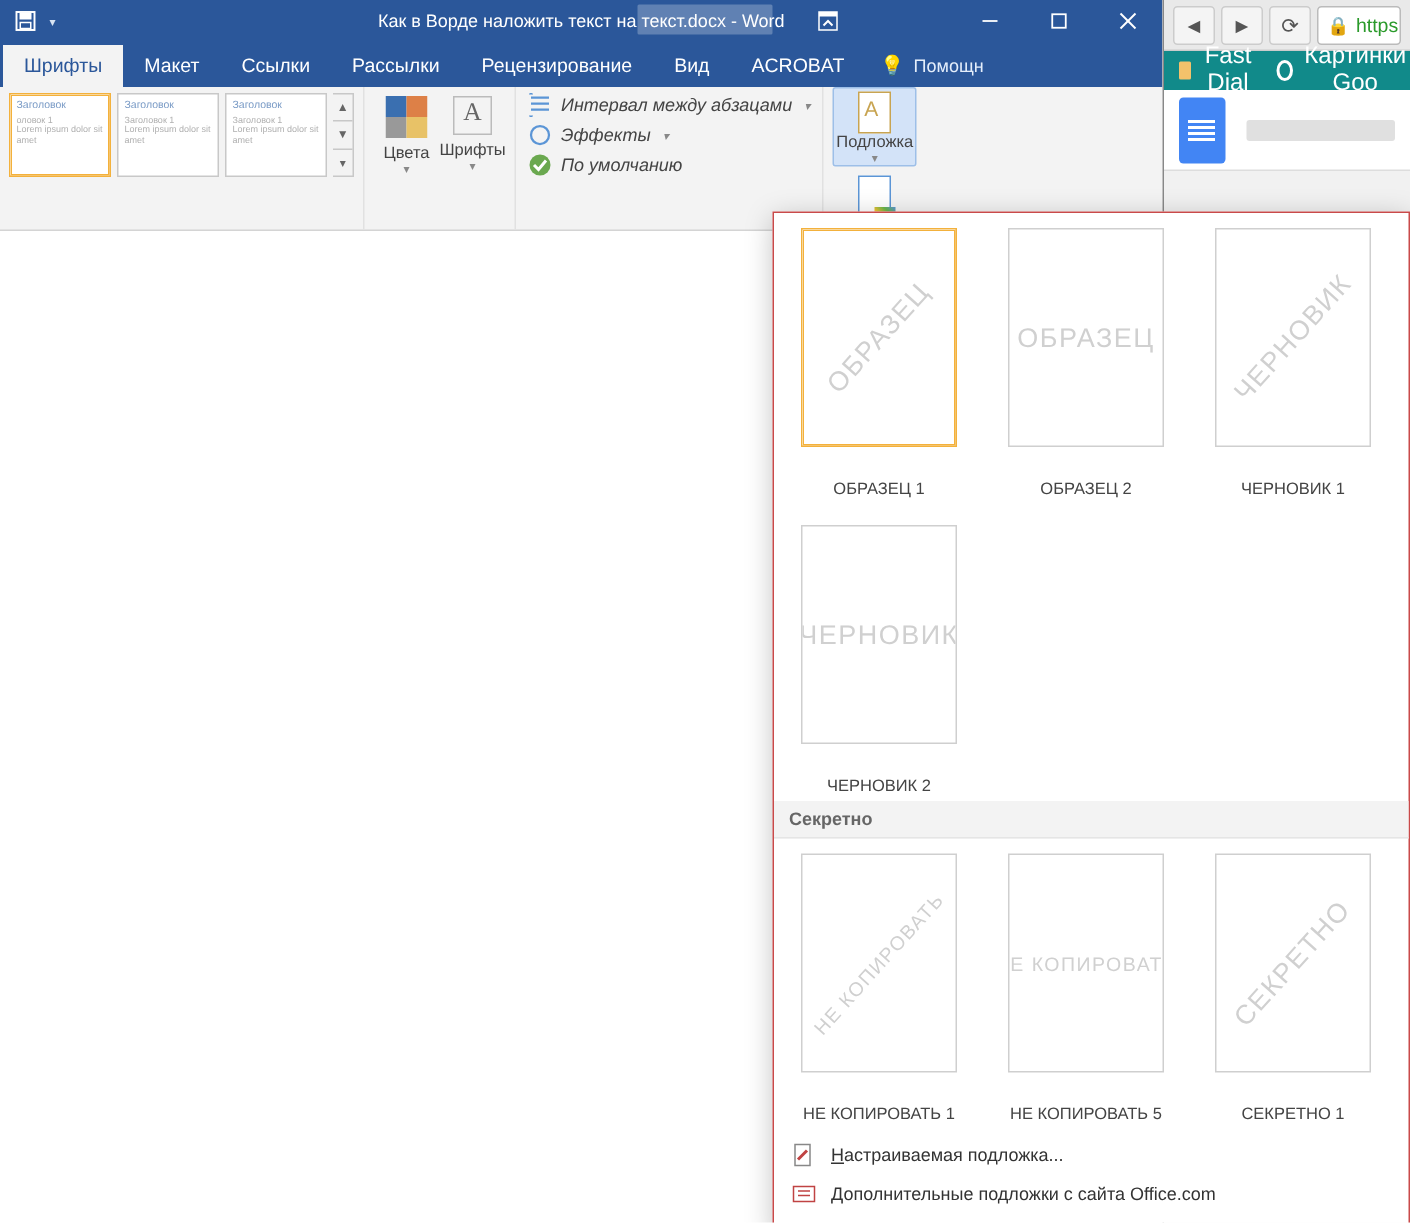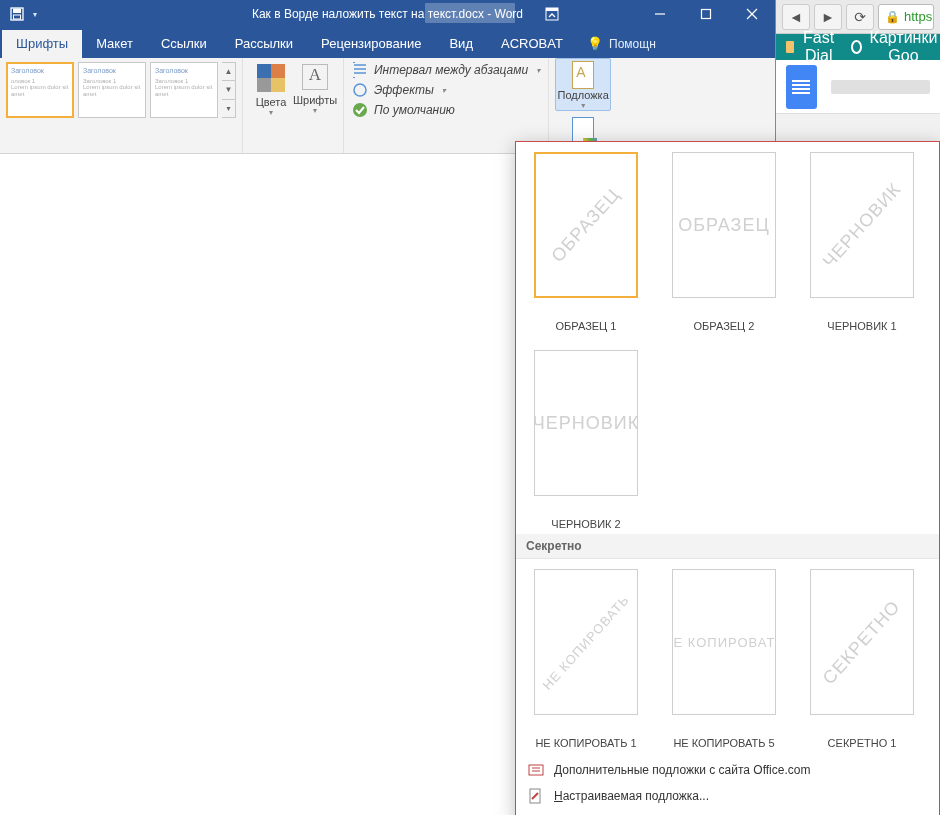--- a/index.html
+++ b/index.html
@@ -344,30 +344,30 @@
         <div class="wm-thumb">
           <div class="wm-text diag">СЕКРЕТНО</div>
         </div>
         <div class="wm-label">СЕКРЕТНО 1</div>
       </div>
     </div>
   <div class="menu" id="popup-menu">
       <div class="mi">
         <span class="mico">
           <svg width="16" height="16">
-            <rect x="1" y="3" width="14" height="10" fill="none" stroke="#c04343"></rect>
-            <path d="M4 6h8M4 9h8" stroke="#c04343"></path>
+            <rect x="2" y="1" width="10" height="14" fill="none" stroke="#888"></rect>
+            <path d="M4 11 L10 5" stroke="#c04343" stroke-width="2"></path>
           </svg>
         </span>
-        <span><u>Д</u>ополнительные подложки с сайта Office.com</span>
+        <span><u>Н</u>астраиваемая подложка...</span>
       </div>
       <div class="mi">
         <span class="mico">
           <svg width="16" height="16">
-            <rect x="2" y="1" width="10" height="14" fill="none" stroke="#888"></rect>
-            <path d="M4 11 L10 5" stroke="#c04343" stroke-width="2"></path>
+            <rect x="1" y="3" width="14" height="10" fill="none" stroke="#c04343"></rect>
+            <path d="M4 6h8M4 9h8" stroke="#c04343"></path>
           </svg>
         </span>
-        <span><u>Н</u>астраиваемая подложка...</span>
+        <span><u>Д</u>ополнительные подложки с сайта Office.com</span>
       </div>
       <div class="mi disabled"></div>
     </div>
 </div>
 
 </body></html>

